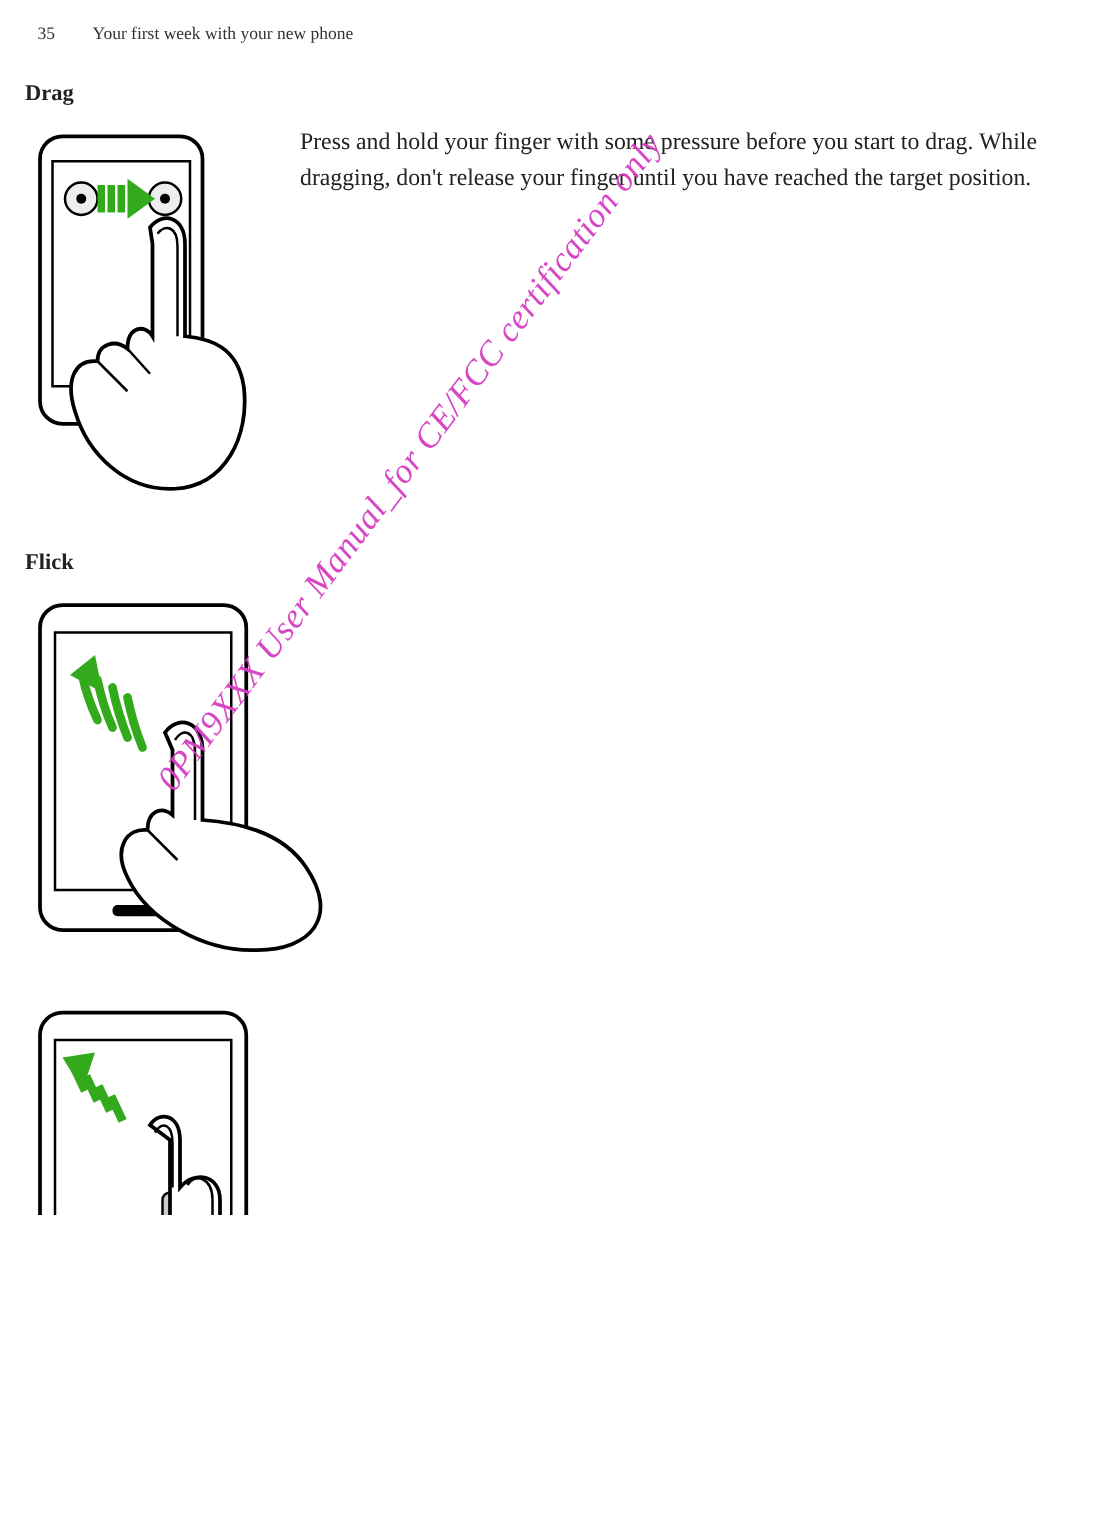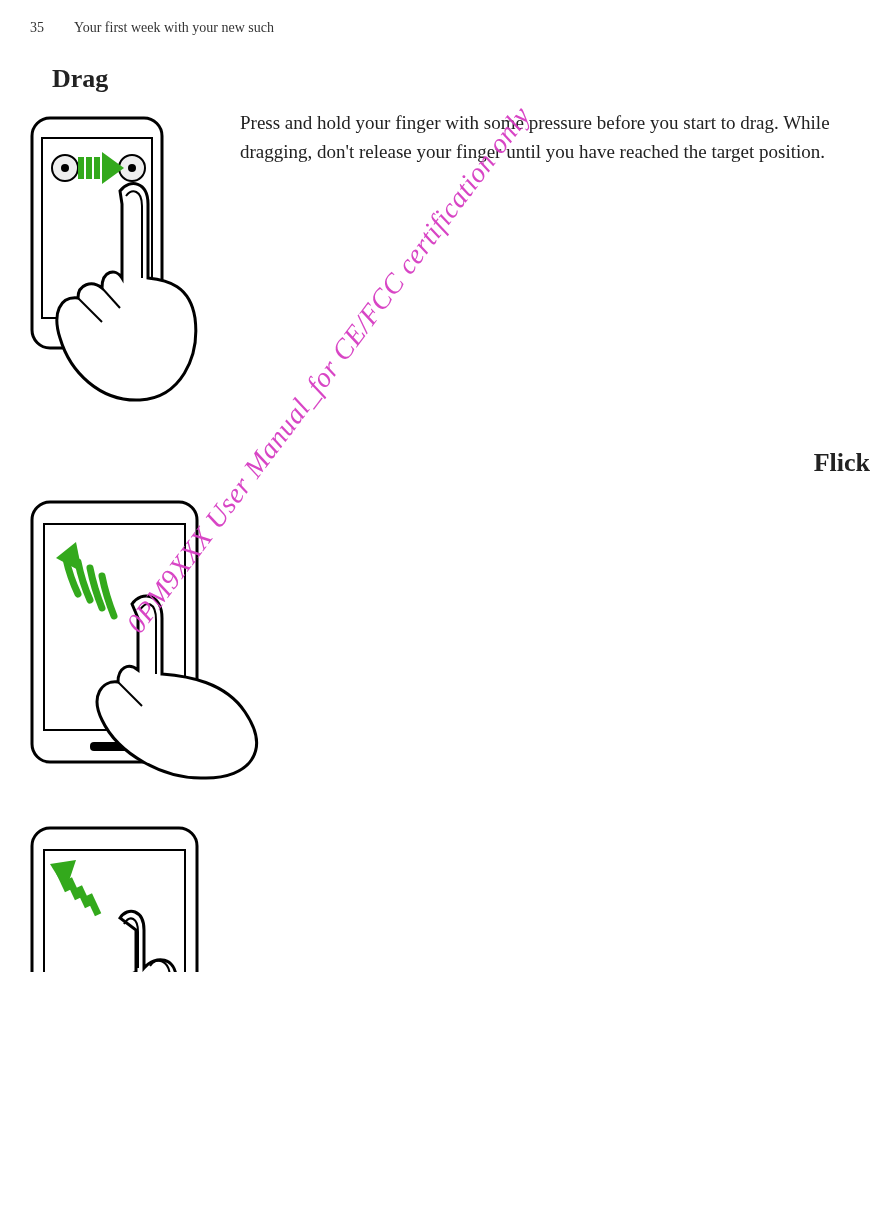--- a/index.html
+++ b/index.html
@@ -30,24 +30,23 @@
   }
   .chapter-title {
     font-weight: 400;
   }
   .section {
     margin-top: 28px;
     padding-left: 20px;
     padding-right: 10px;
   }
   .section-title {
-    font-size: 26px;
+    font-size: 18px;
     font-weight: 700;
     margin-bottom: 14px;
-    margin-left: 32px;
   }
   .section-body {
     display: flex;
     align-items: flex-start;
   }
   .illus {
     flex: 0 0 auto;
   }
   .desc {
     flex: 1 1 auto;
@@ -79,21 +78,21 @@
     opacity: 0.95;
   }
 </style>
 </head>
 <body>
 
 <div class="page">
 
   <div class="header">
     <span class="page-number">35</span>
-    <span class="chapter-title">Your first week with your new such</span>
+    <span class="chapter-title">Your first week with your new phone</span>
   </div>
 
   <div class="section">
     <div class="section-title">Drag</div>
     <div class="section-body">
       <div class="illus" style="width:220px;">
         <svg width="220" height="300" viewBox="0 0 220 300">
 
           <rect x="12" y="10" width="130" height="230" rx="18" fill="none" stroke="#000" stroke-width="3"></rect>
           <rect x="22" y="30" width="110" height="180" fill="#fff" stroke="#000" stroke-width="2"></rect>
@@ -132,21 +131,21 @@
             <path d="M58 190 L82 214" fill="none" stroke="#000" stroke-width="2"></path>
           </g>
         </svg>
       </div>
       <div class="desc">
         <p>Press and hold your finger with some pressure before you start to drag. While dragging, don't release your finger until you have reached the target position.</p>
       </div>
     </div>
   </div>
 
-  <div class="section" style="margin-top:40px;text-align:right;">
+  <div class="section" style="margin-top:40px;">
     <div class="section-title">Flick</div>
     <div class="section-body">
       <div class="illus" style="width:310px;">
         <svg width="310" height="290" viewBox="0 0 310 290">
 
           <rect x="12" y="10" width="165" height="260" rx="18" fill="none" stroke="#000" stroke-width="3"></rect>
           <rect x="24" y="32" width="141" height="206" fill="#fff" stroke="#000" stroke-width="2"></rect>
           <rect x="70" y="250" width="48" height="9" rx="4" fill="#000"></rect>
 
           <g>

